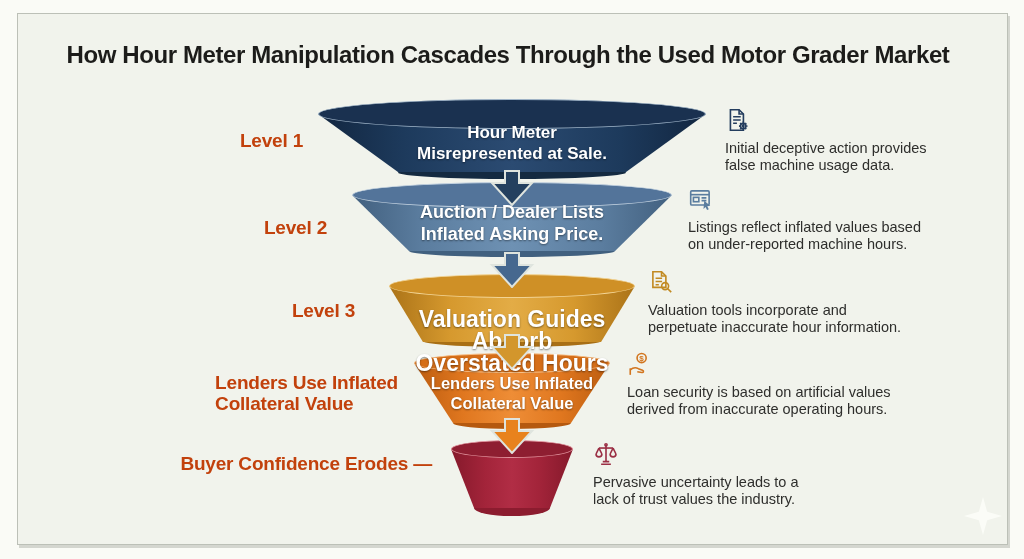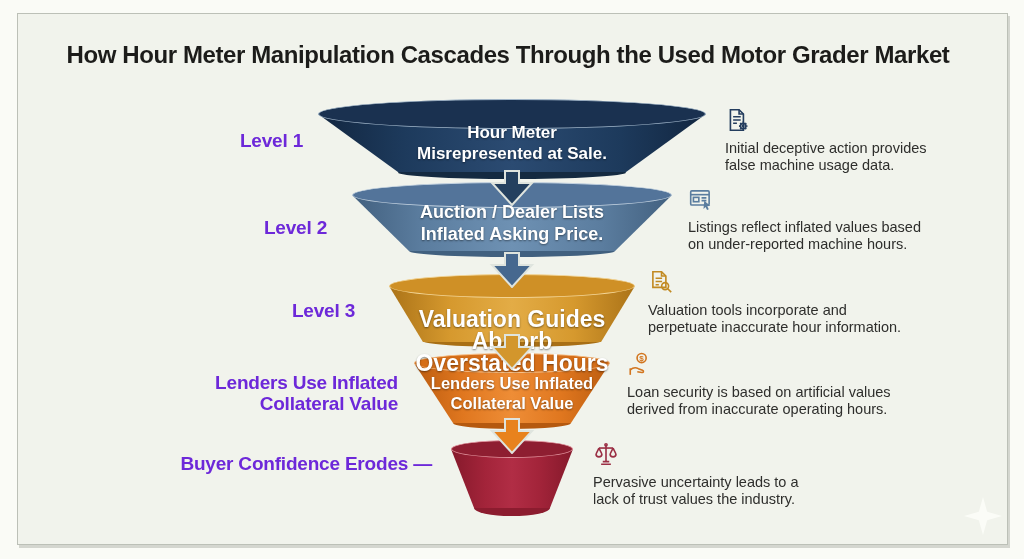--- a/index.html
+++ b/index.html
@@ -28,21 +28,21 @@
   .seg .lip{position:absolute;left:50%;transform:translateX(-50%);border-radius:50%;z-index:0;}
   .seg .stage-label{
     position:absolute;left:0;width:100%;text-align:center;z-index:3;
     color:#ffffff;font-weight:700;
     text-shadow:0 1px 2px rgba(0,0,0,.45);
   }
   
   .arrow{position:absolute;width:54px;height:36px;z-index:4;}
   
   .side-label{
-    position:absolute;text-align:right;color:#6d28d9;
+    position:absolute;color:#c2410c;
     font-size:19px;font-weight:700;line-height:21px;letter-spacing:-0.2px;
     white-space:nowrap;
   }
   
   .desc{position:absolute;}
   .desc .icon{display:block;margin-bottom:3px;}
   .desc .desc-text{
     font-size:14.5px;line-height:16.5px;color:#2e2e2c;white-space:nowrap;
   }
   .sparkle{

